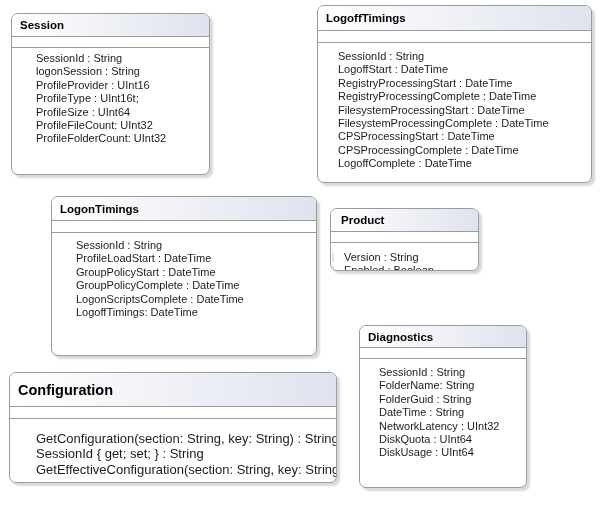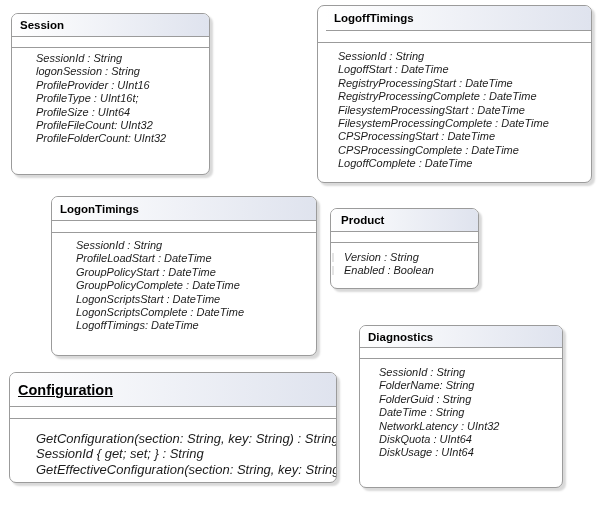--- a/index.html
+++ b/index.html
@@ -26,64 +26,64 @@
     padding:0 8px;box-sizing:border-box;
   }
   .box-title{
     margin:0;font-weight:bold;font-size:11.5px;
     color:var(--title-text,#000000);white-space:nowrap;
   }
   .box-empty{
     border-bottom:1px solid var(--box-border,#9b9b9b);
     background:var(--box-fill,#ffffff);box-sizing:border-box;
   }
-  .box-members{box-sizing:border-box;font-style:italic;}
+  .box-members{box-sizing:border-box;}
   .member{
     font-size:11px;line-height:13.4px;
     color:var(--member-text,#1c1c1c);
     white-space:nowrap;position:relative;
   }
 
   
   #box-session{left:11px;top:13px;width:199px;height:162px;}
   #box-session .box-header{height:23px;}
   #box-session .box-empty{height:11px;}
   #box-session .box-members{padding:4px 0 0 24px;}
 
   
   #box-logoff{left:317px;top:5px;width:275px;height:178px;}
-  #box-logoff .box-header{height:25px;margin-left:8px;}
+  #box-logoff .box-header{height:25px;}
   #box-logoff .box-empty{height:12px;}
   #box-logoff .box-members{padding:7px 0 0 20px;}
 
   
   #box-logon{left:11px;top:196px;width:266px;height:160px;margin-left:40px;}
   #box-logon .box-header{height:24px;}
   #box-logon .box-empty{height:12px;}
   #box-logon .box-members{padding:6px 0 0 24px;}
 
   
-  #box-product{left:330px;top:208px;width:149px;height:81px;}
+  #box-product{left:330px;top:208px;width:149px;height:63px;}
   #box-product .box-header{height:23px;padding-left:10px;}
   #box-product .box-empty{height:11px;}
   #box-product .box-members{padding:8px 0 0 13px;}
   #box-product .member::before{
     content:"";position:absolute;left:-12px;top:2px;
     width:2px;height:9px;background:#e4e4e4;
   }
 
   
-  #box-diagnostics{left:359px;top:325px;width:204px;height:163px;}
+  #box-diagnostics{left:359px;top:325px;width:168px;height:163px;}
   #box-diagnostics .box-header{height:22px;}
   #box-diagnostics .box-empty{height:11px;}
   #box-diagnostics .box-members{padding:7px 0 0 19px;}
 
   
   #box-configuration{left:9px;top:372px;width:328px;height:111px;}
-  #box-configuration .box-header{height:34px;text-decoration:underline;}
+  #box-configuration .box-header{height:34px;}
   #box-configuration .box-title{font-size:14.5px;}
   #box-configuration .box-empty{height:12px;}
   #box-configuration .box-members{padding:12px 0 0 26px;}
   #box-configuration .member{font-size:13px;line-height:15.4px;}
 </style>
 </head>
 <body>
 
 <div id="canvas">
 
@@ -124,21 +124,20 @@
   <section class="box" id="box-logon">
     <header class="box-header">
       <h2 class="box-title">LogonTimings</h2>
     </header>
     <div class="box-empty"></div>
     <div class="box-members">
       <div class="member">SessionId : String</div>
       <div class="member">ProfileLoadStart : DateTime</div>
       <div class="member">GroupPolicyStart : DateTime</div>
       <div class="member">GroupPolicyComplete : DateTime</div>
-      <div class="member">LogonScriptsStart : DateTime</div>
       <div class="member">LogonScriptsComplete : DateTime</div>
       <div class="member">LogoffTimings: DateTime</div>
     </div>
   </section>
 
   <section class="box" id="box-product">
     <header class="box-header">
       <h2 class="box-title">Product</h2>
     </header>
     <div class="box-empty"></div>

